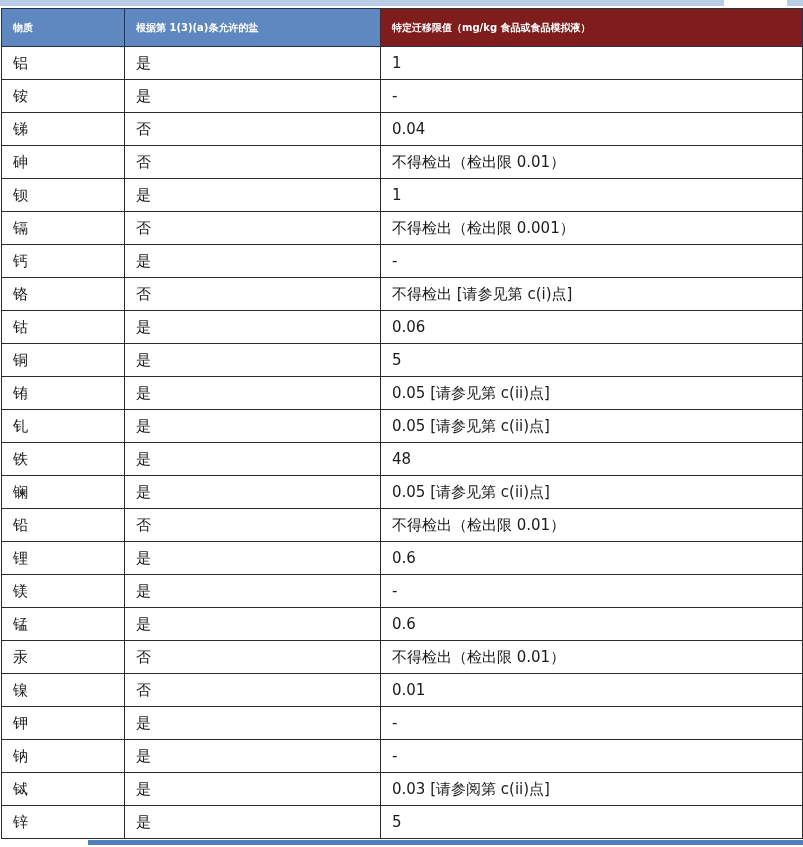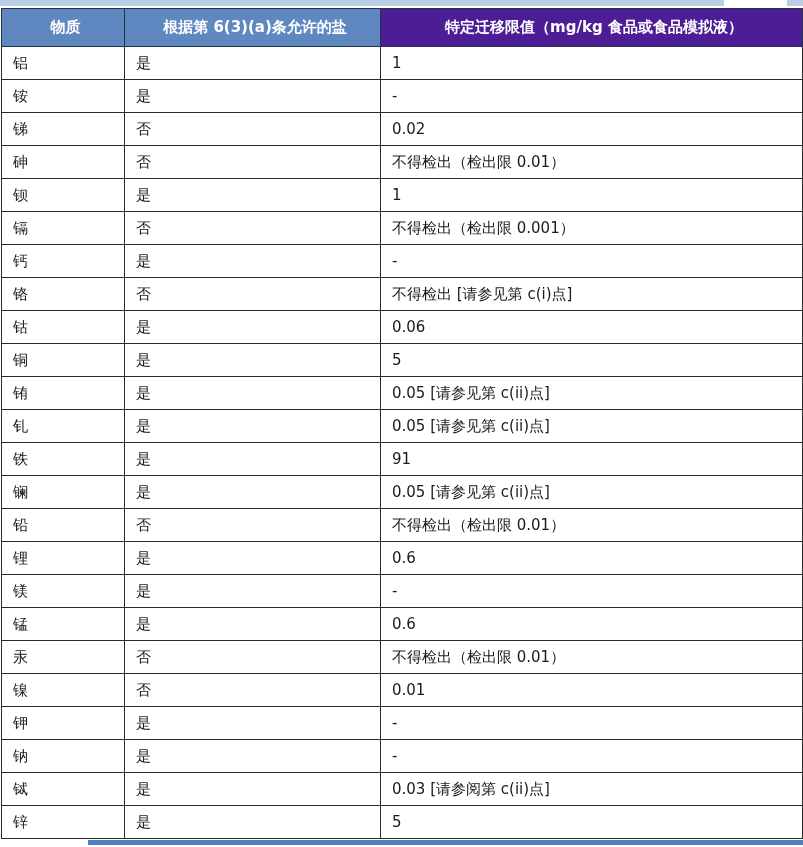--- a/index.html
+++ b/index.html
@@ -36,23 +36,23 @@
     width: 801px;
     border-collapse: collapse;
     table-layout: fixed;
   }
   table.migration col.c1 { width: 123px; }
   table.migration col.c2 { width: 256px; }
   table.migration col.c3 { width: 422px; }
   table.migration th {
     height: 37px;
     color: #ffffff;
-    font-size: 15px;
+    font-size: 10px;
     font-weight: bold;
-    text-align: center;
+    text-align: left;
     padding: 0 6px 0 11px;
     border: 1px solid #22334a;
     white-space: nowrap;
     overflow: hidden;
   }
   table.migration td {
     height: 32px;
     font-size: 15px;
     color: #1a1a1a;
     text-align: left;
@@ -82,39 +82,39 @@
 
   <table class="migration">
     <colgroup>
       <col class="c1">
       <col class="c2">
       <col class="c3">
     </colgroup>
     <thead>
       <tr>
         <th style="background: rgb(96, 136, 192); color: rgb(255, 255, 255);">物质</th>
-        <th style="background: rgb(96, 136, 192); color: rgb(255, 255, 255);">根据第 6(3)(a)条允许的盐</th>
-        <th style="background: #4c1d95; color: rgb(255, 255, 255);">特定迁移限值（mg/kg 食品或食品模拟液）</th>
+        <th style="background: rgb(96, 136, 192); color: rgb(255, 255, 255);">根据第 1(3)(a)条允许的盐</th>
+        <th style="background: #7f1d1d; color: rgb(255, 255, 255);">特定迁移限值（mg/kg 食品或食品模拟液）</th>
       </tr>
     </thead>
     <tbody>
         <tr>
           <td>铝</td>
           <td>是</td>
           <td>1</td>
         </tr>
         <tr>
           <td>铵</td>
           <td>是</td>
           <td>-</td>
         </tr>
         <tr>
           <td>锑</td>
           <td>否</td>
-          <td>0.02</td>
+          <td>0.04</td>
         </tr>
         <tr>
           <td>砷</td>
           <td>否</td>
           <td>不得检出（检出限 0.01）</td>
         </tr>
         <tr>
           <td>钡</td>
           <td>是</td>
           <td>1</td>
@@ -150,21 +150,21 @@
           <td>0.05 [请参见第 c(ii)点]</td>
         </tr>
         <tr>
           <td>钆</td>
           <td>是</td>
           <td>0.05 [请参见第 c(ii)点]</td>
         </tr>
         <tr>
           <td>铁</td>
           <td>是</td>
-          <td>91</td>
+          <td>48</td>
         </tr>
         <tr>
           <td>镧</td>
           <td>是</td>
           <td>0.05 [请参见第 c(ii)点]</td>
         </tr>
         <tr>
           <td>铅</td>
           <td>否</td>
           <td>不得检出（检出限 0.01）</td>

